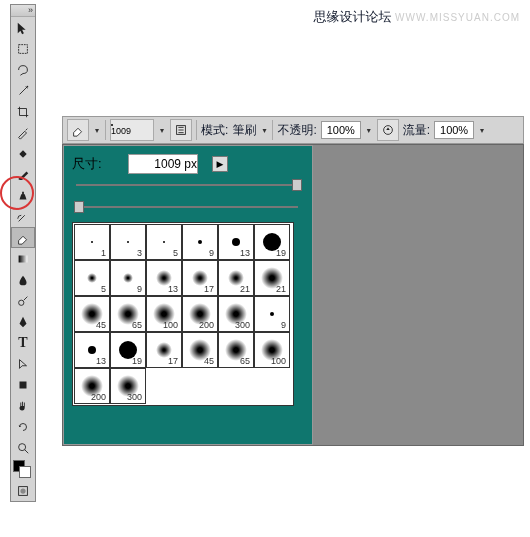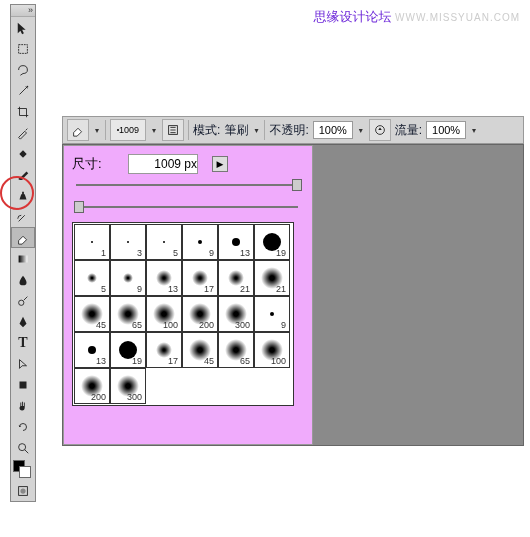--- a/index.html
+++ b/index.html
@@ -1,43 +1,43 @@
 <!DOCTYPE html>
 <html><head>
 <meta charset="utf-8">
 <style>
 * { box-sizing: border-box; margin: 0; padding: 0; }
 body { font-family: "Microsoft YaHei", Arial, sans-serif; font-size: 11px; background: #fff; width: 530px; height: 537px; position: relative; }
 .watermark { position: absolute; top: 8px; right: 10px; font-size: 13px; color: #bbb; }
-.watermark .cn { color: #6d28d9; }
+.watermark .cn { color: #0f172a; }
 .watermark .en { color: #ccc; font-size: 10px; letter-spacing: 1px; margin-top: 24px; }
 
 .toolbar { position: absolute; left: 10px; top: 4px; width: 26px; background: #d4d4d4; border: 1px solid #888; }
 .toolbar-header { height: 12px; background: linear-gradient(#e0e0e0,#c8c8c8); border-bottom: 1px solid #aaa; font-size: 9px; text-align: right; padding-right: 2px; color: #333; }
 .tool { width: 24px; height: 21px; display: flex; align-items: center; justify-content: center; background: #d4d4d4; border: 1px solid transparent; font-size: 13px; color: #222; cursor: pointer; }
 .tool.selected { background: #bcbcbc; border: 1px solid #888; }
 .tool svg { width: 14px; height: 14px; }
 .swatches { padding: 2px; }
 .swatch { width: 12px; height: 12px; border: 1px solid #666; }
 .swatch.fg { background: #000; }
 .swatch.bg { background: #fff; margin-left: 6px; margin-top: -6px; }
 
 .circle { position: absolute; left: 0px; top: 176px; width: 34px; height: 34px; border: 2px solid #d93636; border-radius: 50%; pointer-events: none; }
 
 .options-bar { position: absolute; left: 62px; top: 116px; width: 462px; height: 28px; background: #d4d4d4; border: 1px solid #999; display: flex; align-items: center; padding: 0 4px; gap: 4px; }
 .opt-icon { width: 22px; height: 22px; display: flex; align-items: center; justify-content: center; background: #e2e2e2; border: 1px solid #aaa; }
-.opt-brush-preview { width: 36px; height: 22px; display: flex; flex-direction: row; align-items: center; justify-content: center; background: #e8e8e8; border: 1px solid #aaa; font-size: 9px; }
+.opt-brush-preview { width: 44px; height: 22px; display: flex; flex-direction: column; justify-content: center; background: #e8e8e8; border: 1px solid #aaa; font-size: 9px; }
 .opt-brush-preview .dot { width: 2px; height: 2px; background: #000; border-radius: 50%; }
 .opt-label { font-size: 12px; color: #0f172a; }
 .opt-input { width: 40px; height: 18px; border: 1px solid #999; background: #fff; font-size: 11px; text-align: center; }
 .dropdown-arrow { font-size: 8px; color: #333; padding: 0 2px; }
 .opt-sep { width: 1px; height: 20px; background: #aaa; }
 
 .panel { position: absolute; left: 62px; top: 144px; width: 462px; height: 302px; background: #8a8a8a; border: 1px solid #666; display: flex; }
-.brush-panel { width: 250px; height: 300px; background: #f0abfc; border: 1px solid #999; padding: 8px; }
+.brush-panel { width: 250px; height: 300px; background: #0f766e; border: 1px solid #999; padding: 8px; }
 .field-row { display: flex; align-items: center; margin-bottom: 4px; gap: 6px; }
 .field-label { width: 50px; font-size: 13px; color: #000; }
 .field-input { width: 70px; height: 20px; border: 1px solid #999; background: #fff; text-align: right; font-size: 12px; }
 .play-btn { width: 16px; height: 16px; border: 1px solid #777; background: #ddd; display:flex; align-items:center; justify-content:center; margin-left: 8px; font-size:9px; }
 .slider { width: 230px; height: 14px; position: relative; margin-bottom: 8px; }
 .slider::before { content:""; position:absolute; left:4px; right:4px; top:6px; height:2px; background:#777; }
 .slider .thumb { position:absolute; top:1px; width:10px; height:12px; background:#ccc; border:1px solid #666; }
 
 .preset-grid { background: #fff; border: 1px solid #333; width: 222px; display: flex; flex-wrap: wrap; padding: 1px; }
 .preset { width: 36px; height: 36px; border: 1px solid #333; display: flex; flex-direction: column; align-items: center; justify-content: center; font-size: 9px; color: #333; position: relative; }

